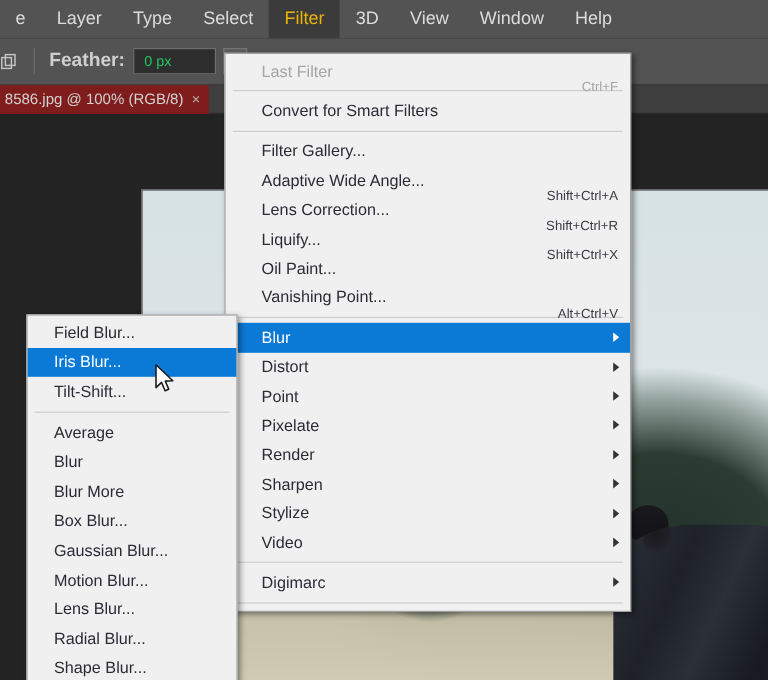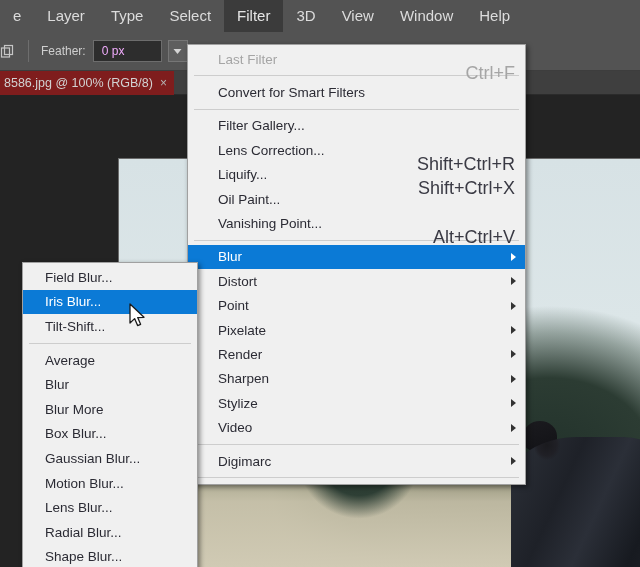--- a/index.html
+++ b/index.html
@@ -90,21 +90,21 @@
     padding: 0 13px;
     display: flex;
     align-items: center;
     color: #dcdcdc;
     font-size: 15px;
     line-height: 32px;
     white-space: nowrap;
   }
   .menu-item.active {
     background: #3b3b3b;
-    color: #e5e5e5;
+    color: #eab308;
   }
 
   
   .optionsbar {
     position: absolute;
     left: 0; top: 32px;
     width: 640px; height: 39px;
     background: #535353;
     border-bottom: 1px solid #3d3d3d;
     display: flex;
@@ -116,28 +116,29 @@
     display: flex; align-items: center; justify-content: center;
     color: #c9c9c9;
   }
   .opt-sep {
     width: 1px; height: 22px;
     background: #6e6e6e;
     margin: 0 12px 0 8px;
   }
   .opt-label {
     color: #cfcfcf;
-    font-size: 12px;
+    font-size: 16px;
     margin-right: 7px;
+    font-weight: bold;
   }
   .opt-field {
     width: 69px; height: 22px;
     background: #2d2d2d;
     border: 1px solid #6d6d6d;
-    color: #f0abfc;
+    color: #22c55e;
     font-size: 12px;
     display: flex;
     align-items: center;
     padding-left: 8px;
   }
   .opt-dd {
     width: 20px; height: 22px;
     margin-left: 6px;
     background: #5e5e5e;
     border: 1px solid #767676;
@@ -189,21 +190,21 @@
     align-items: center;
     padding: 0 10px 0 30px;
     white-space: nowrap;
     cursor: default;
   }
   .mrow .mlabel { flex: 0 0 auto; }
   .mrow .mshort {
     margin-left: auto;
     padding-left: 26px;
     color: #3a3a44;
-    font-size: 18px;
+    font-size: 11px;
     margin-top: 28px;
   }
   .mrow.disabled .mlabel,
   .mrow.disabled .mshort { color: #a5a5a5; }
   .mrow.sel {
     background: #0b7ad6;
     color: #ffffff;
   }
   .mrow.sel .mlabel, .mrow.sel .mshort { color: #ffffff; }
   .arrow {
@@ -328,20 +329,24 @@
       </div>
       <div class="msep"></div>
       <div class="mrow">
         <span class="mlabel">Convert for Smart Filters</span>
       </div>
       <div class="msep"></div>
       <div class="mrow">
         <span class="mlabel">Filter Gallery...</span>
       </div>
       <div class="mrow">
+        <span class="mlabel">Adaptive Wide Angle...</span>
+        <span class="mshort">Shift+Ctrl+A</span>
+      </div>
+      <div class="mrow">
         <span class="mlabel">Lens Correction...</span>
         <span class="mshort">Shift+Ctrl+R</span>
       </div>
       <div class="mrow">
         <span class="mlabel">Liquify...</span>
         <span class="mshort">Shift+Ctrl+X</span>
       </div>
       <div class="mrow">
         <span class="mlabel">Oil Paint...</span>
       </div>

